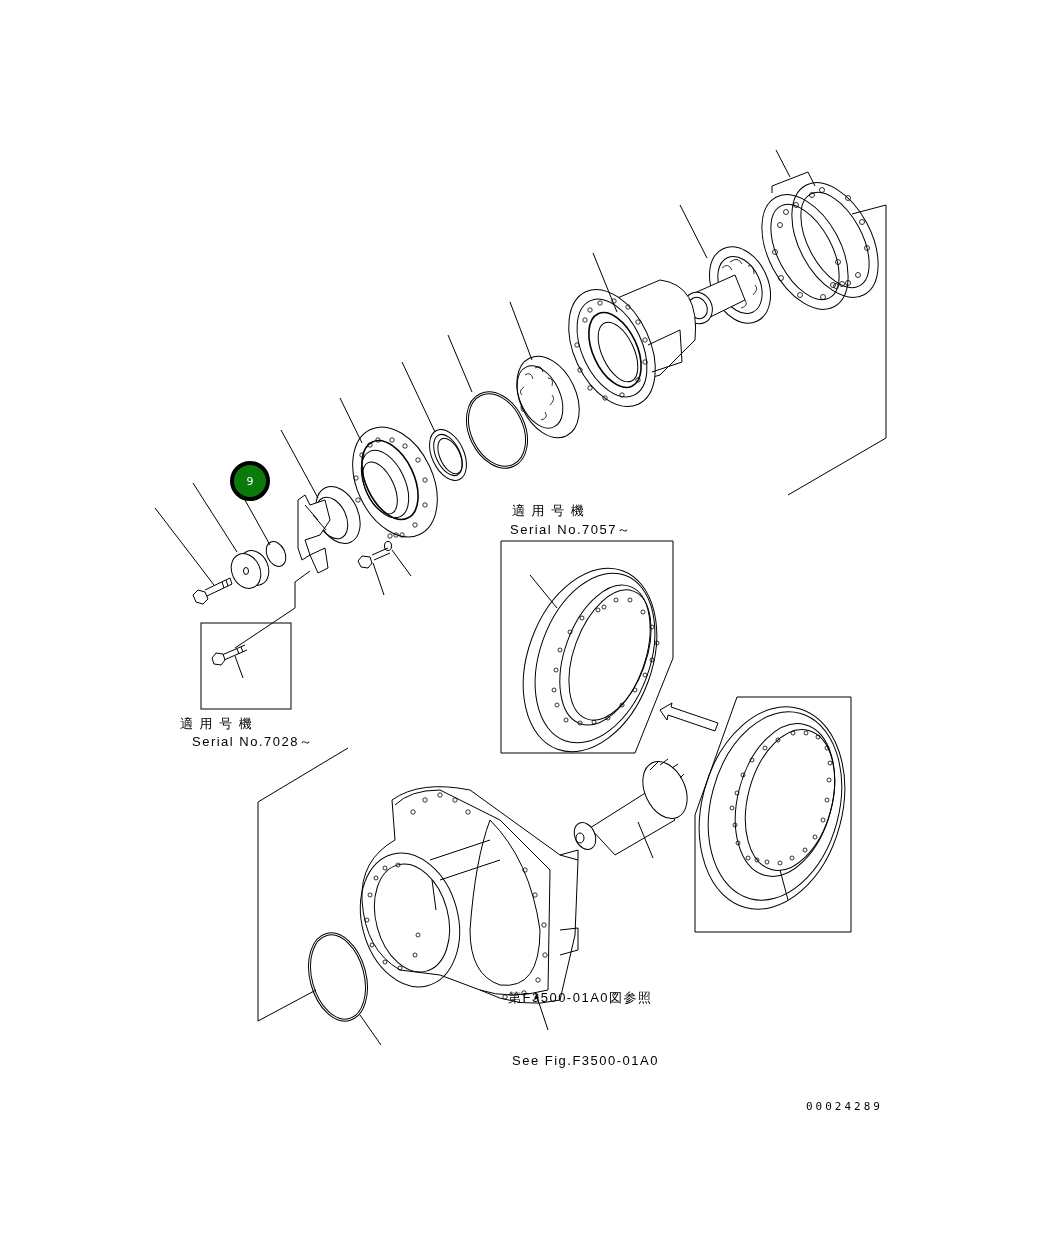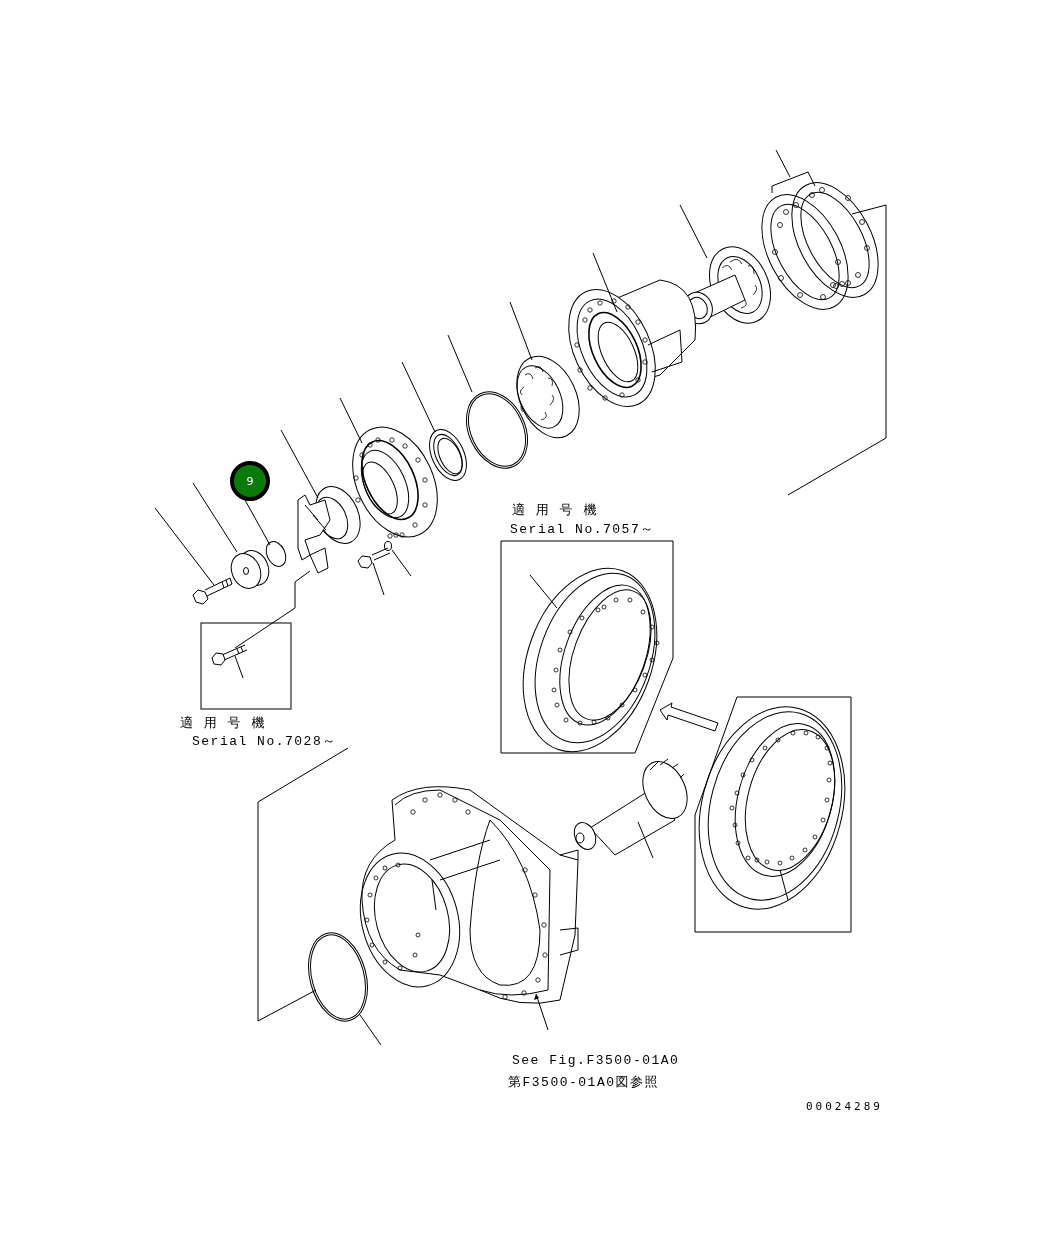--- a/index.html
+++ b/index.html
@@ -2,21 +2,21 @@
 <html><head>
   <meta charset="utf-8">
   <style>
     html, body { margin:0; padding:0; background:#ffffff; }
     body { width:1037px; height:1260px; position:relative; overflow:hidden;
            font-family:"DejaVu Sans Mono", monospace; }
     #diagram { position:absolute; left:0; top:0; }
     .ln { stroke:#000; stroke-width:1; fill:none; }
     .ln2 { stroke:#000; stroke-width:1.6; fill:none; }
     .fillw { stroke:#000; stroke-width:1; fill:#fff; }
-    .lbl { position:absolute; font-family:Liberation Mono, monospace; font-size:13px;
+    .lbl { position:absolute; font-family:Liberation Sans, sans-serif; font-size:13px;
            color:#000; letter-spacing:1.5px; white-space:pre; line-height:16px; }
     .callout { position:absolute; border-radius:50%; display:flex; align-items:center;
                justify-content:center; color:#fff; font-family:"DejaVu Sans", sans-serif;
                font-size:11px; box-sizing:border-box; cursor:pointer; }
     .docnum { position:absolute; font-family:"DejaVu Sans Mono", monospace; font-size:11px;
               letter-spacing:3px; color:#000; }
   </style>
 </head>
 <body>
 
@@ -326,16 +326,16 @@
 <div class="callout" style="left:230px; top:461px; width:40px; height:40px; background:#0a7a0a; border:4px solid #000;">
   <span>9</span>
 </div>
 
 <div class="lbl" style="left:512px; top:503px;">適 用 号 機</div>
 <div class="lbl" style="left:510px; top:522px;text-align:center;">Serial No.7057～</div>
 
 <div class="lbl" style="left:180px; top:716px;">適 用 号 機</div>
 <div class="lbl" style="left:192px; top:734px;">Serial No.7028～</div>
 
-<div class="lbl" style="left:508px; top:1075px;">第F3500-01A0図参照</div>
+<div class="lbl" style="left:508px; top:990px;">第F3500-01A0図参照</div>
 <div class="lbl" style="left:512px; top:1053px;">See Fig.F3500-01A0</div>
 
 <div class="docnum" style="left:806px; top:1100px;">00024289</div>
 
 </body></html>

